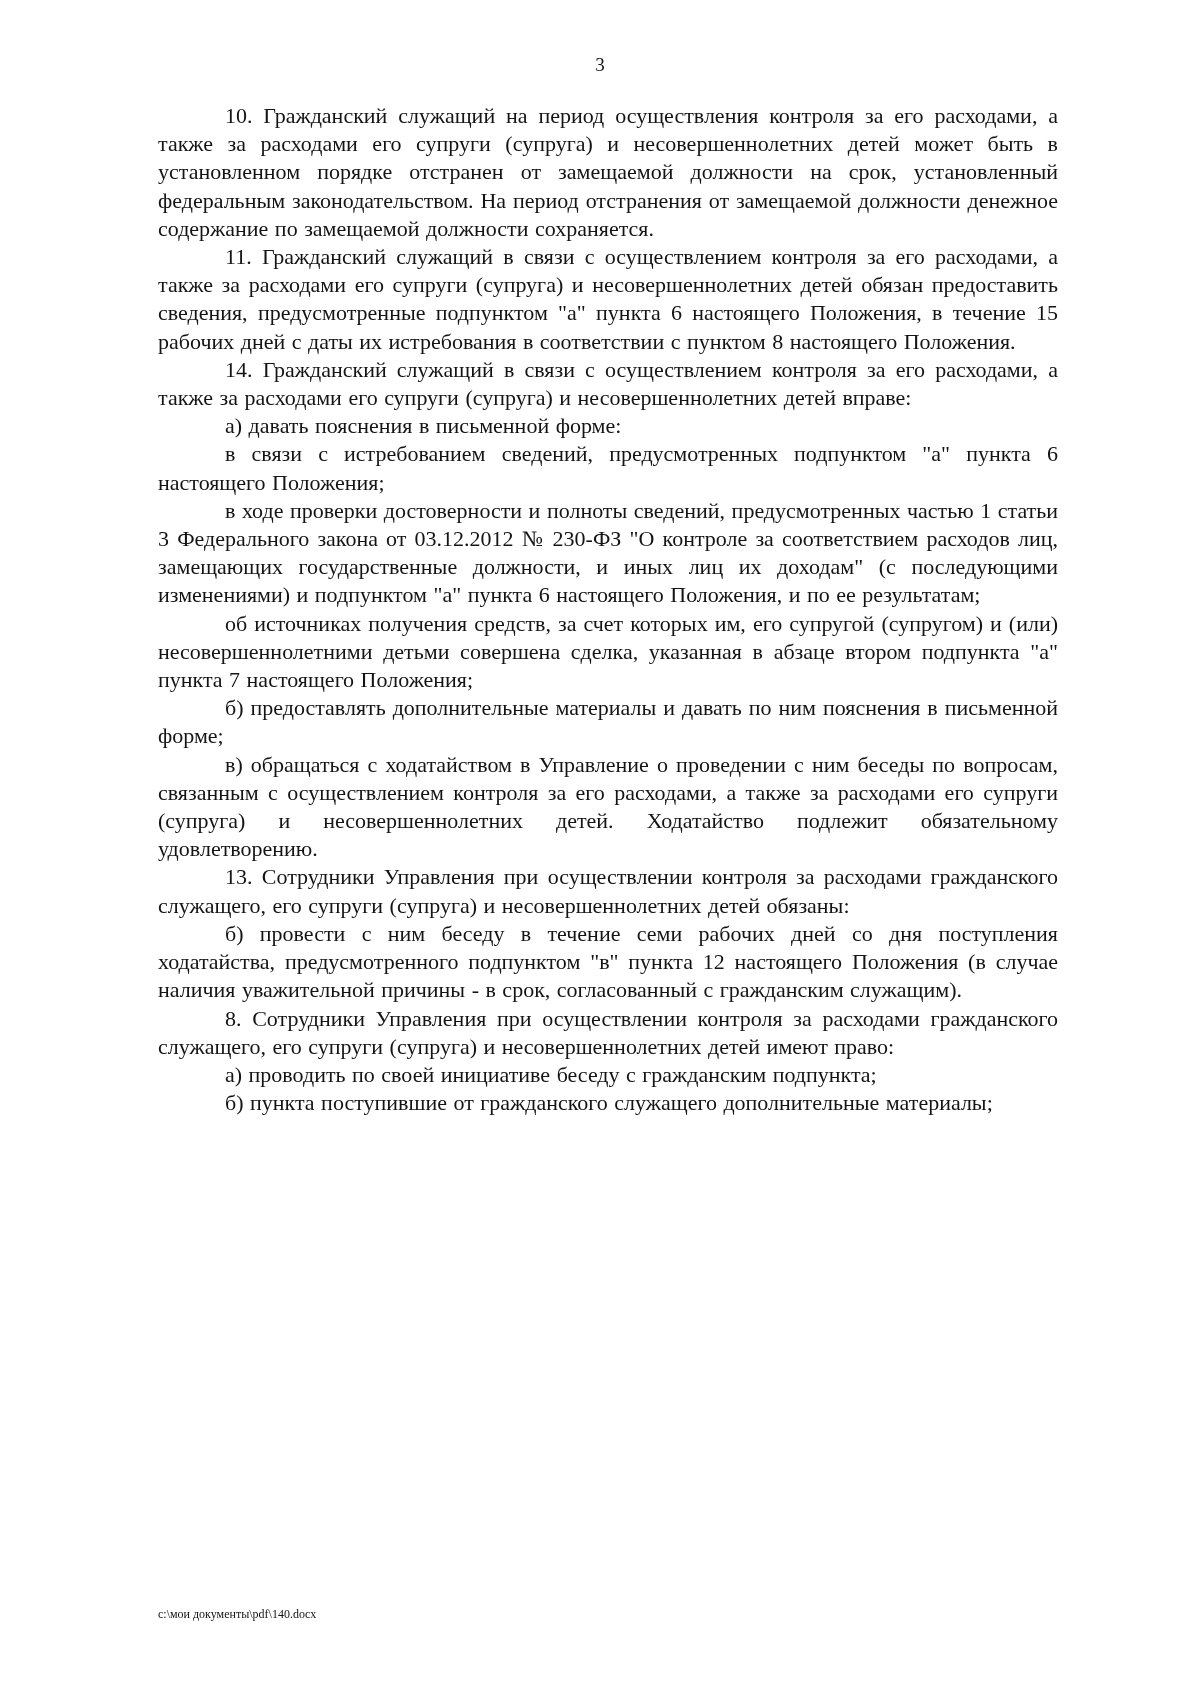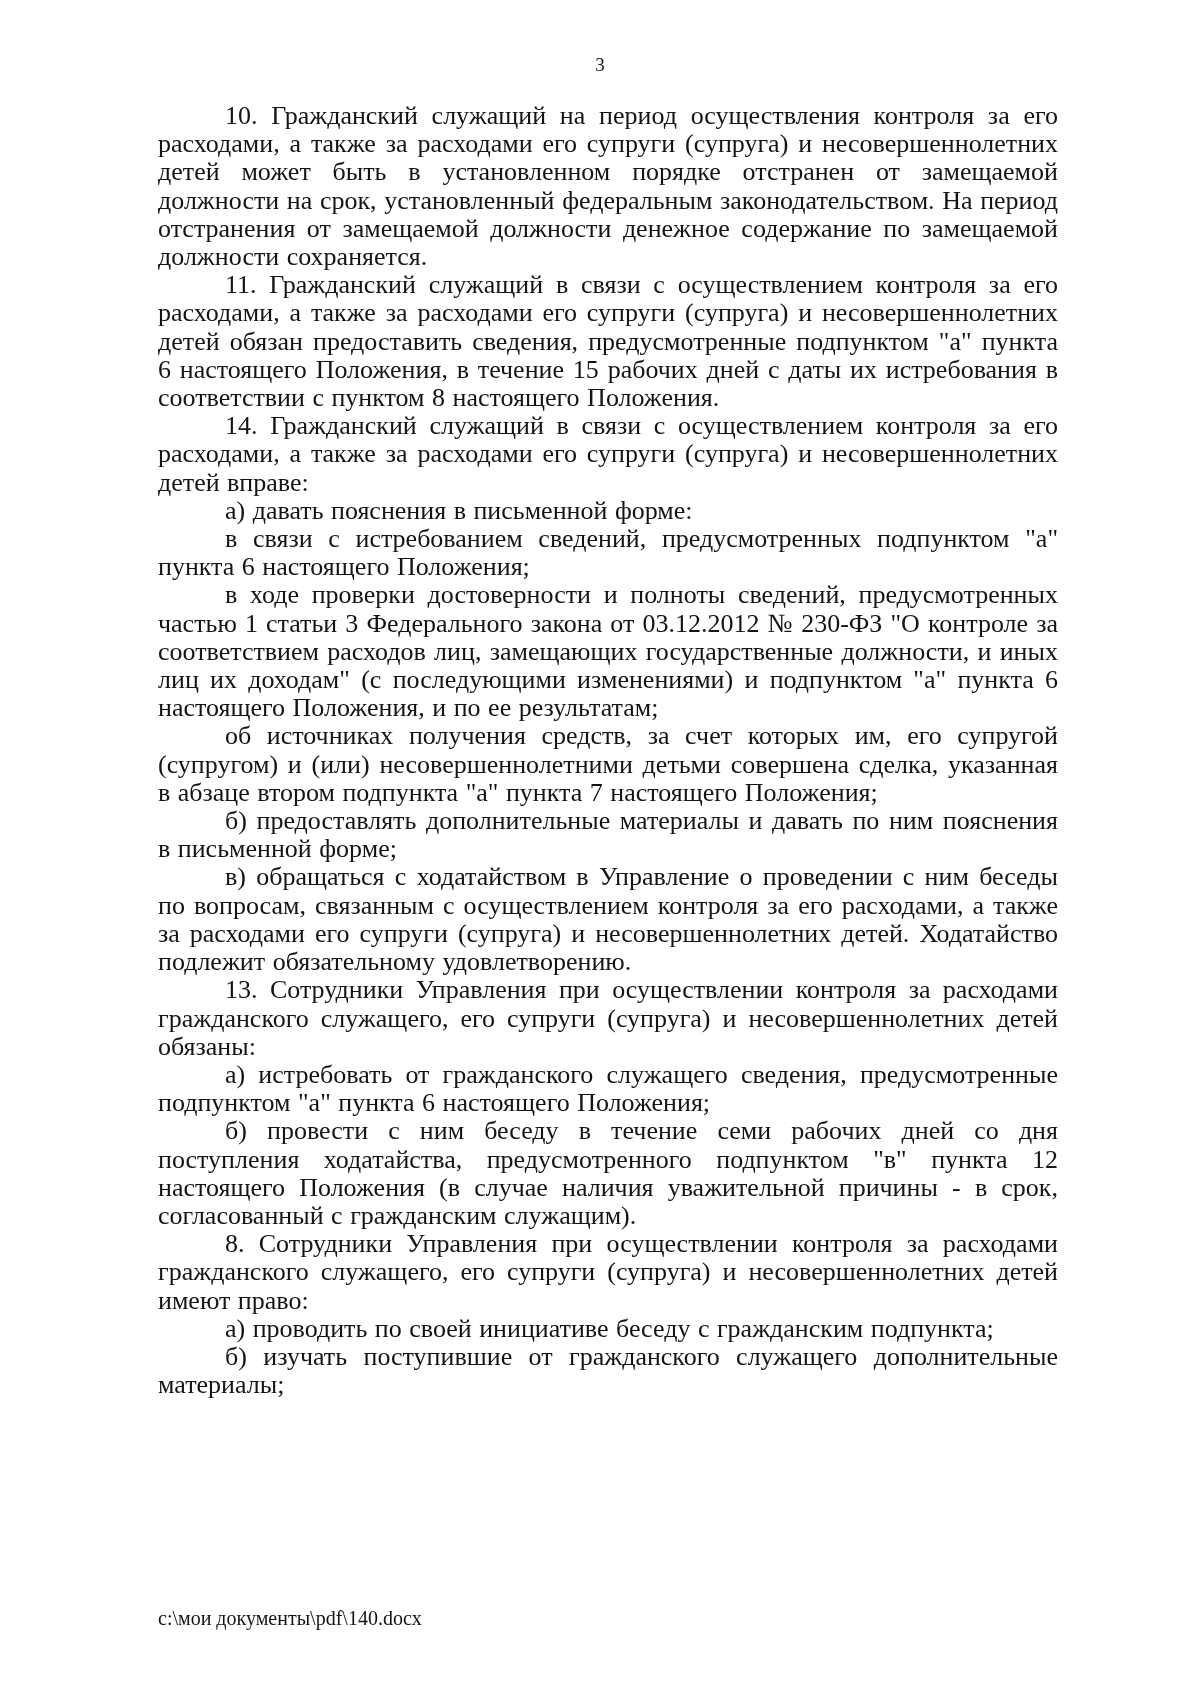--- a/index.html
+++ b/index.html
@@ -23,57 +23,56 @@
     width: 100%;
     text-align: center;
     font-size: 19px;
     color: #141414;
   }
   .doc-body {
     position: absolute;
     top: 102px;
     left: 158px;
     width: 900px;
-    font-size: 26px;
+    font-size: 22px;
     line-height: 28.2px;
     text-align: justify;
     text-align-last: left;
   }
   .doc-body p {
     margin: 0;
     padding: 0;
     text-indent: 67px;
     word-spacing: 1px;
   }
   .footer-path {
     position: absolute;
     left: 158px;
     top: 1607px;
-    font-size: 20px;
+    font-size: 12px;
     color: #141414;
   }
 </style>
 </head>
 <body>
 
 <div class="page">
   <div class="page-number">3</div>
 
   <div class="doc-body">
       <p>10. Гражданский служащий на период осуществления контроля за его расходами, а также за расходами его супруги (супруга) и несовершеннолетних детей может быть в установленном порядке отстранен от замещаемой должности на срок, установленный федеральным законодательством. На период отстранения от замещаемой должности денежное содержание по замещаемой должности сохраняется.</p>
       <p>11. Гражданский служащий в связи с осуществлением контроля за его расходами, а также за расходами его супруги (супруга) и несовершеннолетних детей обязан предоставить сведения, предусмотренные подпунктом "а" пункта 6 настоящего Положения, в течение 15 рабочих дней с даты их истребования в соответствии с пунктом 8 настоящего Положения.</p>
       <p>14. Гражданский служащий в связи с осуществлением контроля за его расходами, а также за расходами его супруги (супруга) и несовершеннолетних детей вправе:</p>
       <p>а) давать пояснения в письменной форме:</p>
       <p>в связи с истребованием сведений, предусмотренных подпунктом "а" пункта 6 настоящего Положения;</p>
       <p>в ходе проверки достоверности и полноты сведений, предусмотренных частью 1 статьи 3 Федерального закона от 03.12.2012 № 230-ФЗ "О контроле за соответствием расходов лиц, замещающих государственные должности, и иных лиц их доходам" (с последующими изменениями) и подпунктом "а" пункта 6 настоящего Положения, и по ее результатам;</p>
       <p>об источниках получения средств, за счет которых им, его супругой (супругом) и (или) несовершеннолетними детьми совершена сделка, указанная в абзаце втором подпункта "а" пункта 7 настоящего Положения;</p>
       <p>б) предоставлять дополнительные материалы и давать по ним пояснения в письменной форме;</p>
       <p>в) обращаться с ходатайством в Управление о проведении с ним беседы по вопросам, связанным с осуществлением контроля за его расходами, а также за расходами его супруги (супруга) и несовершеннолетних детей. Ходатайство подлежит обязательному удовлетворению.</p>
       <p>13. Сотрудники Управления при осуществлении контроля за расходами гражданского служащего, его супруги (супруга) и несовершеннолетних детей обязаны:</p>
-      <p>а) истребовать от гражданского служащего сведения, предусмотренные подпунктом "а" пункта 6 настоящего Положения;</p>
       <p>б) провести с ним беседу в течение семи рабочих дней со дня поступления ходатайства, предусмотренного подпунктом "в" пункта 12 настоящего Положения (в случае наличия уважительной причины - в срок, согласованный с гражданским служащим).</p>
       <p>8. Сотрудники Управления при осуществлении контроля за расходами гражданского служащего, его супруги (супруга) и несовершеннолетних детей имеют право:</p>
       <p>а) проводить по своей инициативе беседу с гражданским подпункта;</p>
-      <p>б) изучать поступившие от гражданского служащего дополнительные материалы;</p>
+      <p>б) пункта поступившие от гражданского служащего дополнительные материалы;</p>
     </div>
 
   <div class="footer-path">с:\мои документы\pdf\140.docx</div>
 </div>
 
 </body></html>

